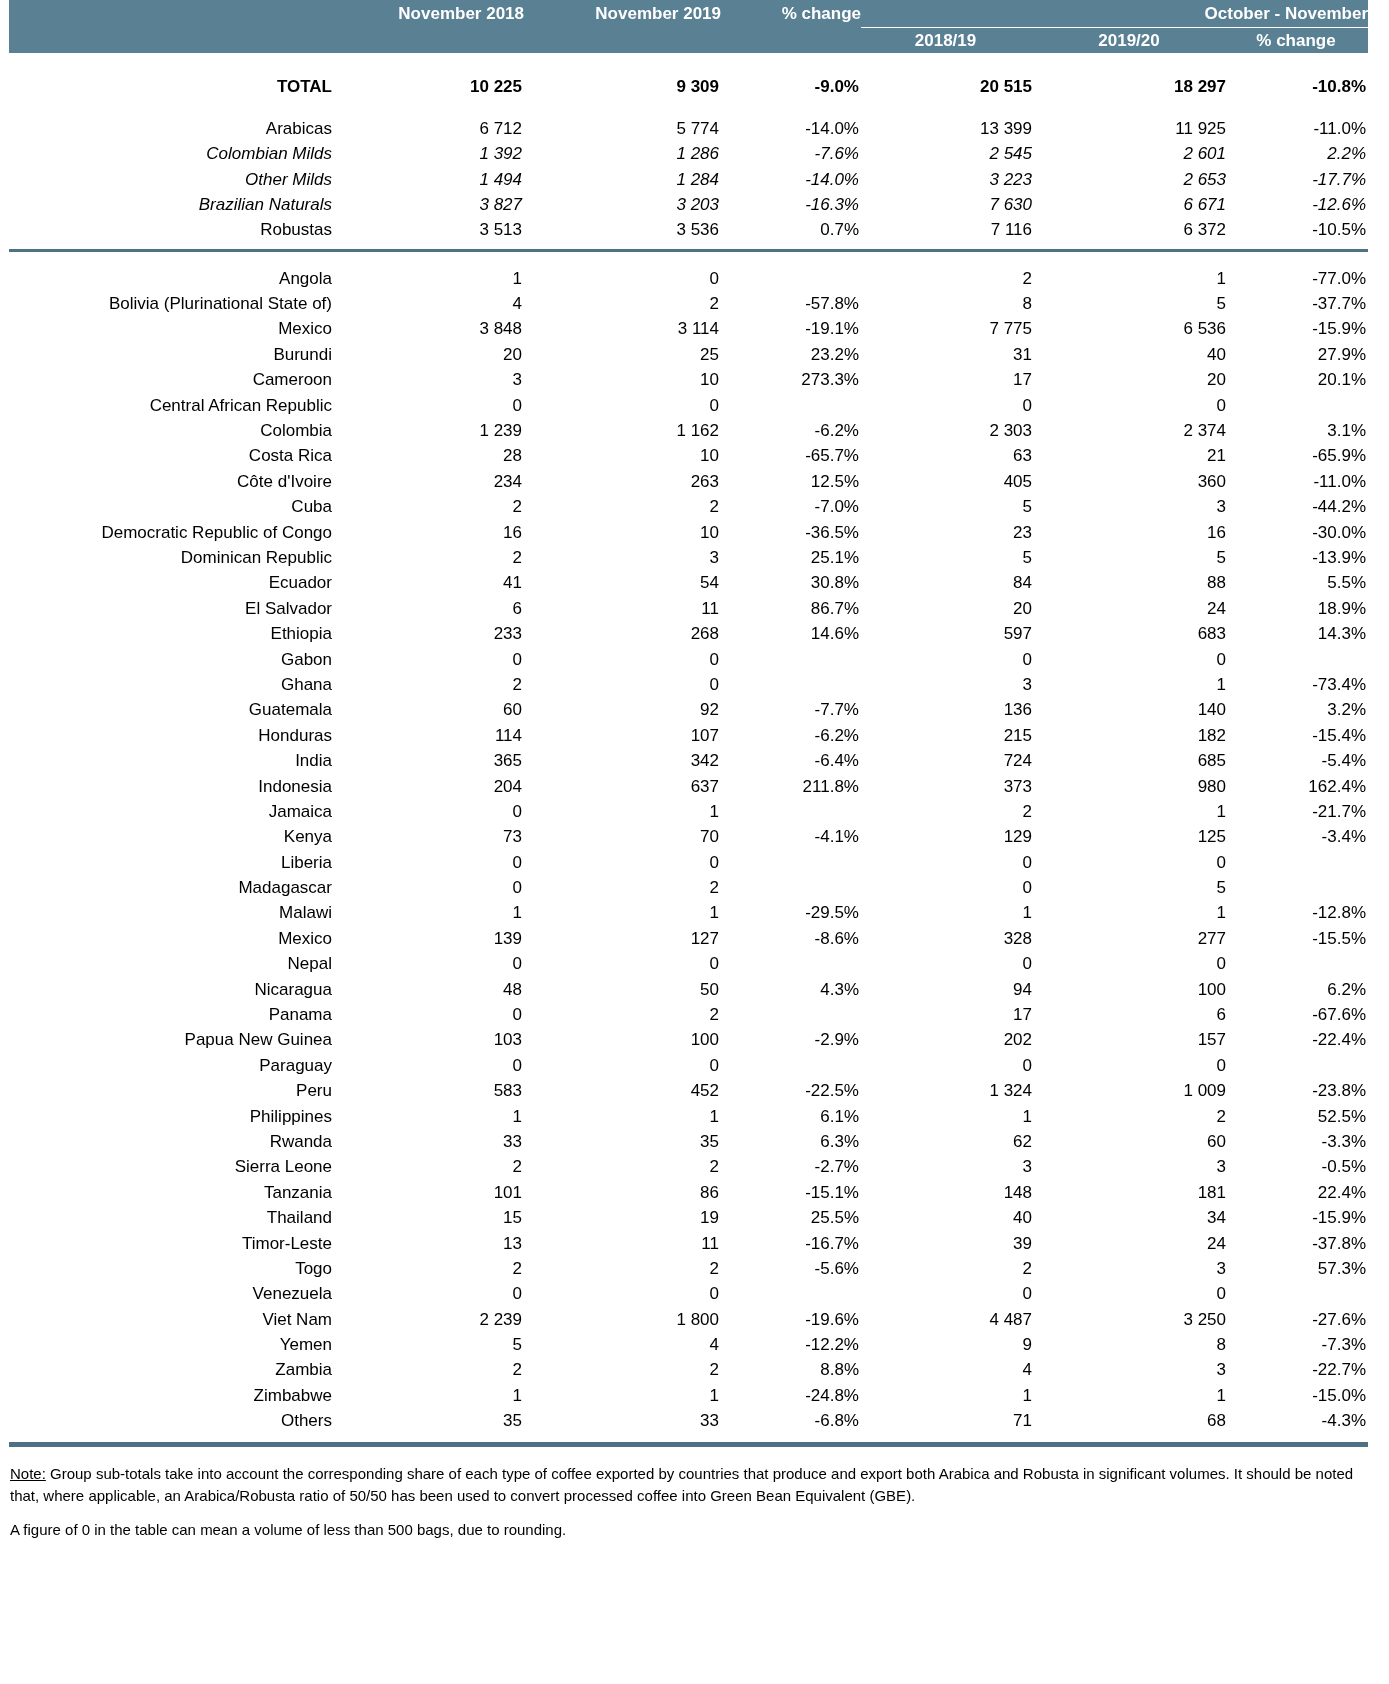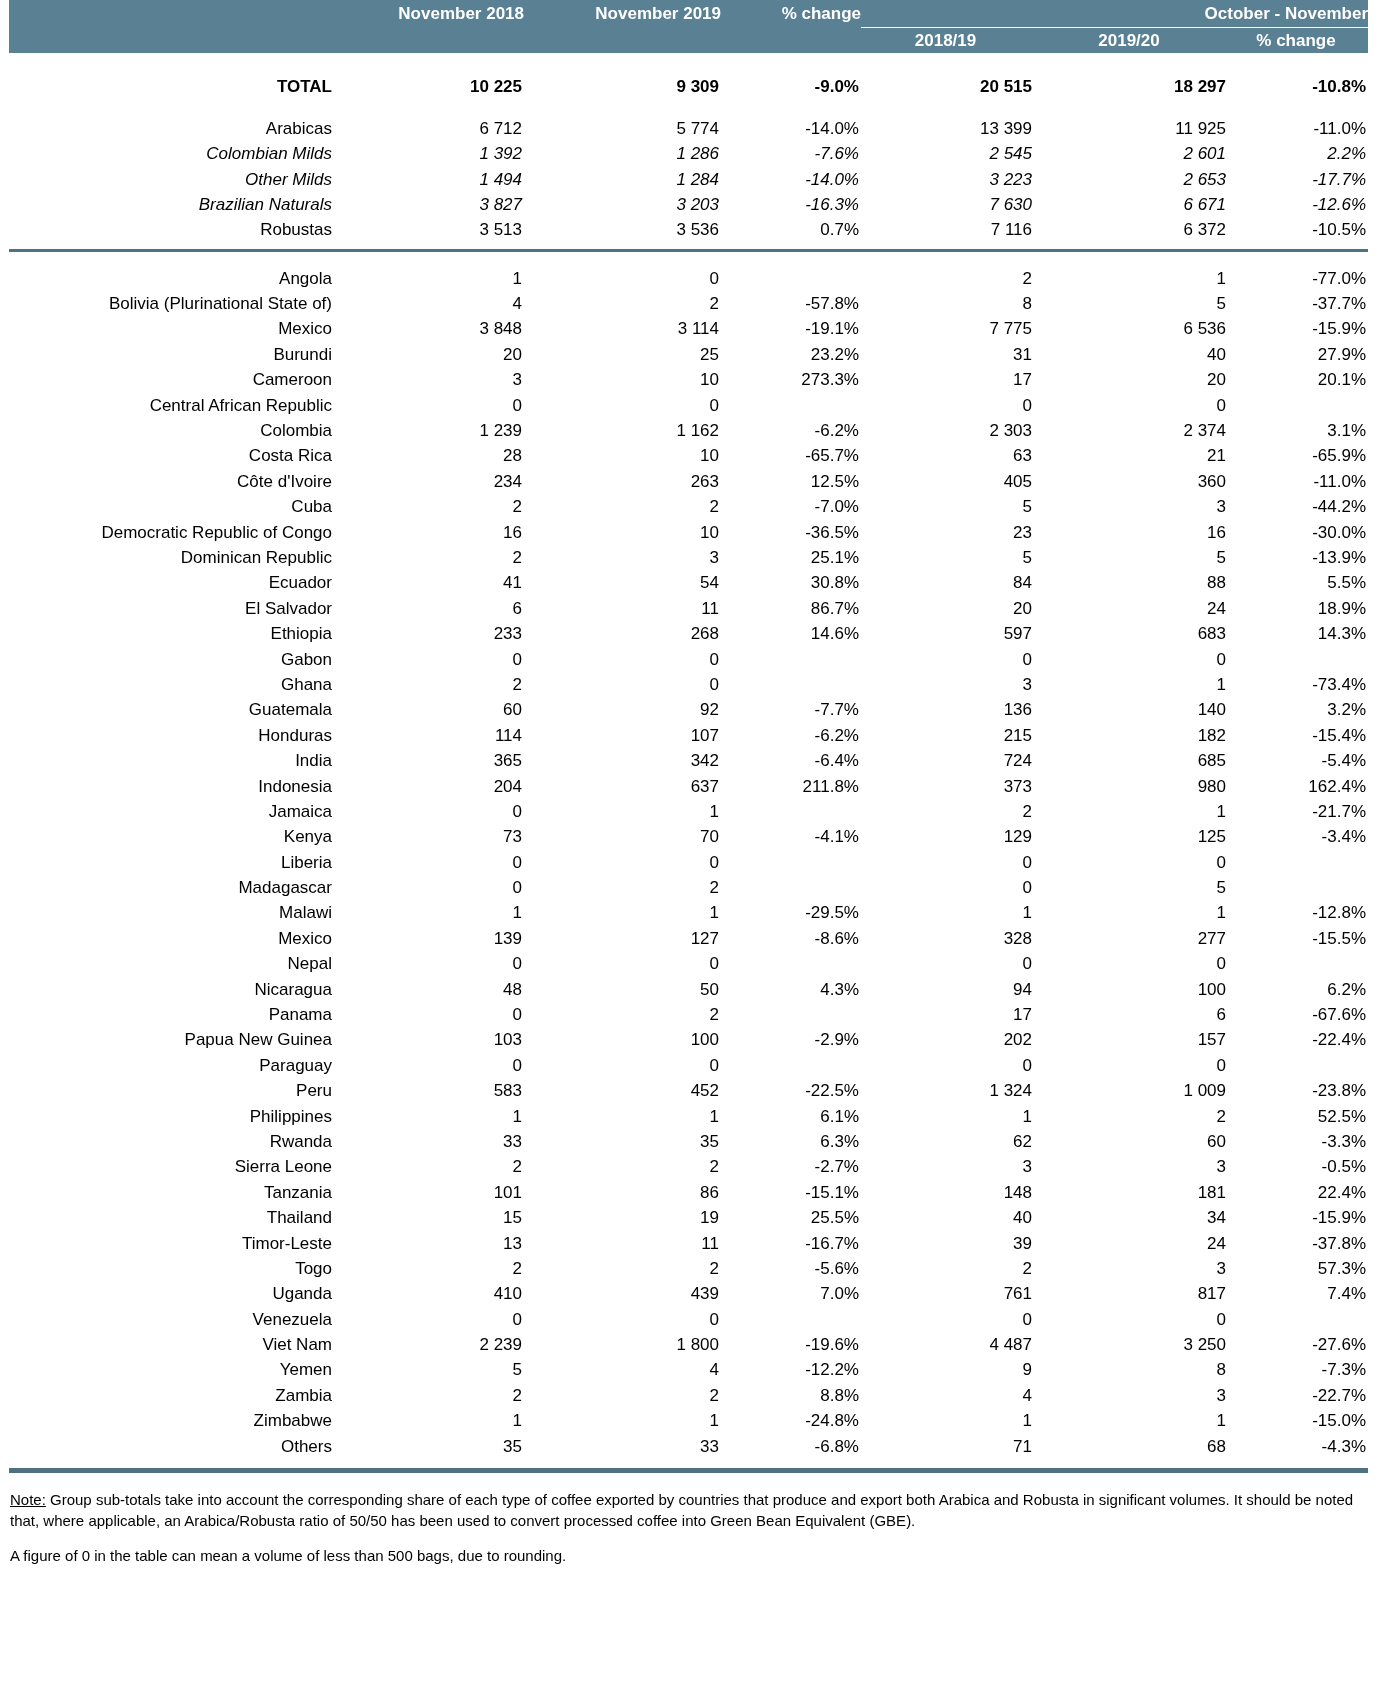--- a/index.html
+++ b/index.html
@@ -504,29 +504,20 @@
         <tr class="country">
           <td class="label">Togo</td>
           <td class="num">2</td>
           <td class="num">2</td>
           <td class="num">-5.6%</td>
           <td class="num">2</td>
           <td class="num">3</td>
           <td class="num">57.3%</td>
         </tr>
         <tr class="country">
-          <td class="label">Uganda</td>
-          <td class="num">410</td>
-          <td class="num">439</td>
-          <td class="num">7.0%</td>
-          <td class="num">761</td>
-          <td class="num">817</td>
-          <td class="num">7.4%</td>
-        </tr>
-        <tr class="country">
           <td class="label">Venezuela</td>
           <td class="num">0</td>
           <td class="num">0</td>
           <td class="num"></td>
           <td class="num">0</td>
           <td class="num">0</td>
           <td class="num"></td>
         </tr>
         <tr class="country">
           <td class="label">Viet Nam</td>

